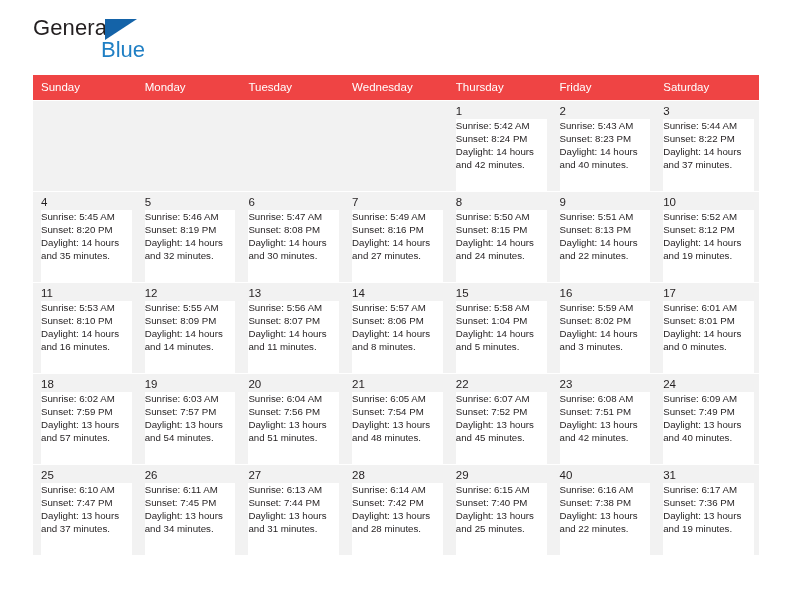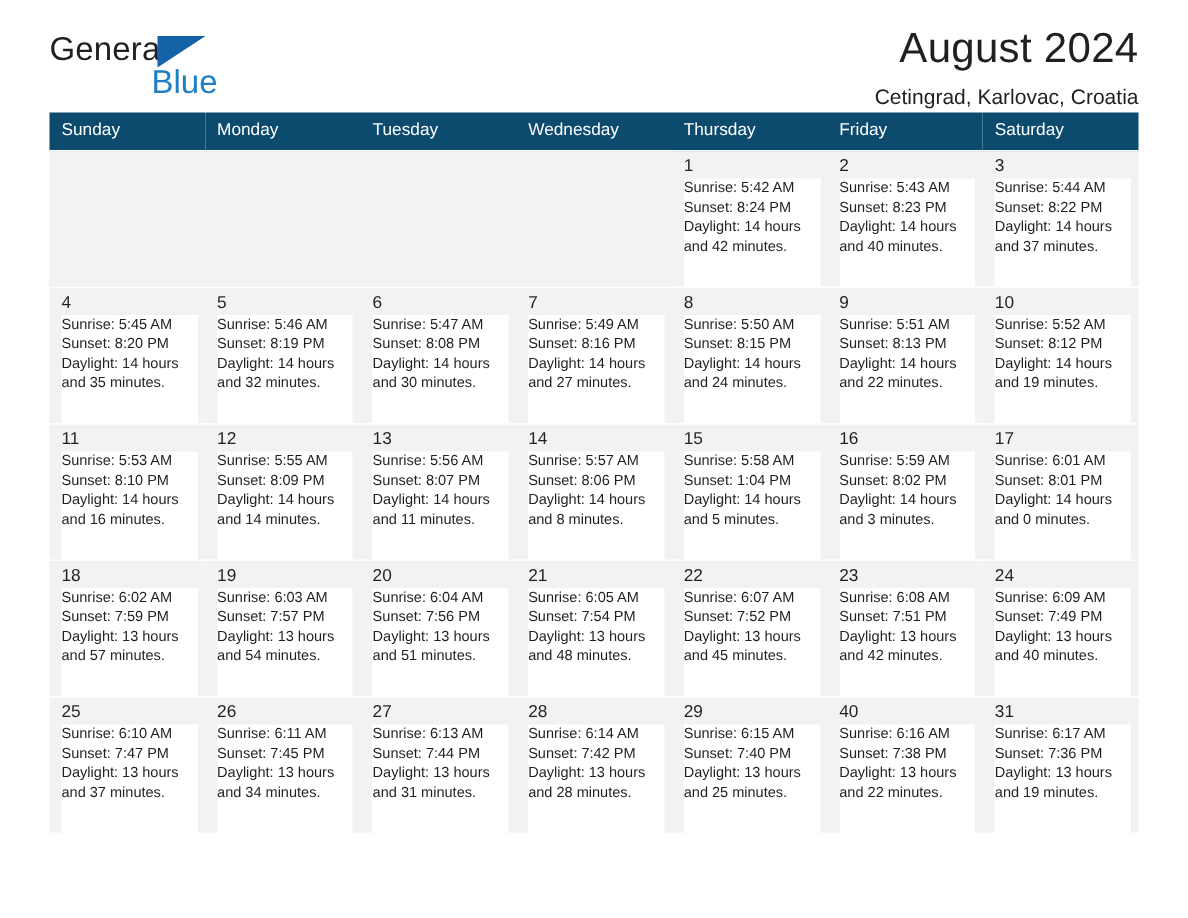--- a/index.html
+++ b/index.html
@@ -18,21 +18,21 @@
     position: relative;
     width: 792px;
     height: 612px;
     box-sizing: border-box;
     padding: 0 33px;
   }
 
   
   .header {
     display: flex;
-    align-items: center;
+    align-items: flex-start;
     justify-content: space-between;
     padding-top: 15px;
     height: 72px;
     box-sizing: border-box;
   }
   .brand {
     position: relative;
     width: 120px;
     height: 48px;
     flex: 0 0 auto;
@@ -83,21 +83,21 @@
   }
 
   
   .calendar {
     width: 726px;
     border-collapse: collapse;
     table-layout: fixed;
     margin-top: 3px;
   }
   .calendar th {
-    background: #0c4a6e;
+    background: #ef4444;
     color: #ffffff;
     font-weight: normal;
     font-size: 11.5px;
     text-align: left;
     padding: 5px 0 6px 8px;
     border: none;
     line-height: 14px;
   }
   .calendar td {
     vertical-align: top;
@@ -138,24 +138,20 @@
 </head>
 <body>
 
 <div class="page">
 
   <div class="header">
     <div class="brand">
       <span class="brand-general">General</span>
       <span class="brand-tri"></span>
       <span class="brand-blue">Blue</span>
-    </div>
-    <div class="title-block">
-      <div class="cal-title">August 2024</div>
-      <div class="cal-subtitle">Cetingrad, Karlovac, Croatia</div>
     </div>
   </div>
 
   <table class="calendar">
     <thead>
       <tr>
         <th>Sunday</th>
         <th>Monday</th>
         <th>Tuesday</th>
         <th>Wednesday</th>

